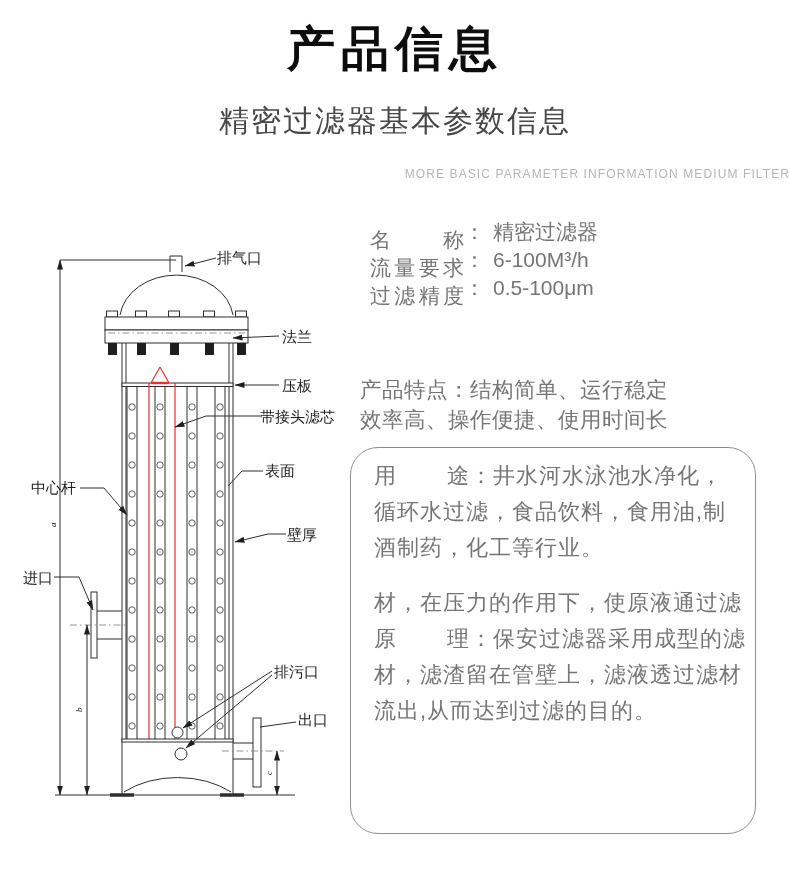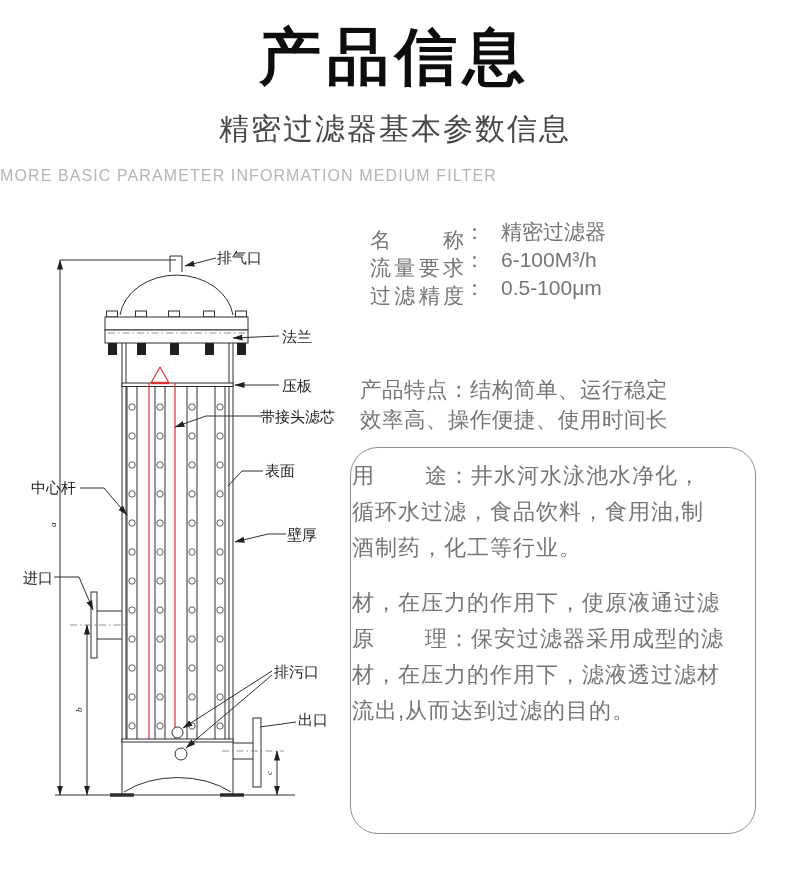--- a/index.html
+++ b/index.html
@@ -1,34 +1,34 @@
 <!DOCTYPE html>
 <html><head>
 <meta charset="utf-8">
 <style>
   html,body{margin:0;padding:0;background:#fff;}
   .page{position:relative;width:790px;height:876px;background:#ffffff;overflow:hidden;
         font-family:"Liberation Sans","DejaVu Sans",sans-serif;}
   
   .title{position:absolute;top:22px;left:0;width:100%;text-align:center;
-         font-size:62px;line-height:1.12;font-weight:900;color:#0d0d0d;letter-spacing:6px;margin:0;}
-  .subtitle{position:absolute;top:109px;left:0;width:100%;text-align:center;
+         font-size:48px;line-height:1.12;font-weight:900;color:#0d0d0d;letter-spacing:6px;margin:0;}
+  .subtitle{position:absolute;top:101px;left:0;width:100%;text-align:center;
             font-size:30px;font-weight:500;color:#474747;letter-spacing:2px;margin:0;}
-  .subtitle-en{position:absolute;top:167px;left:0;width:100%;text-align:left;
-               font-size:16px;color:#b5b5b5;letter-spacing:1.1px;}
+  .subtitle-en{position:absolute;top:167px;left:0;width:100%;text-align:right;
+               font-size:12px;color:#b5b5b5;letter-spacing:1.1px;}
   
   .specs{position:absolute;left:370px;top:218px;color:#757575;font-size:21px;}
   .spec-row{height:28px;line-height:28px;white-space:nowrap;}
   .spec-label{display:inline-block;width:94px;text-align:justify;text-align-last:justify;vertical-align:top;margin-top:8px;}
-  .spec-value{margin-left:16px;}
+  .spec-value{margin-left:8px;}
   .features{position:absolute;left:360px;top:375px;color:#757575;font-size:21.5px;
             line-height:30px;letter-spacing:0.5px;white-space:nowrap;}
   .info-box{position:absolute;left:350px;top:447px;width:406px;height:387px;
             border:1px solid #8f8f8f;border-radius:28px;box-sizing:border-box;
-            padding:10px 1px;color:#757575;font-size:22px;letter-spacing:1px;}
+            padding:10px 23px;color:#757575;font-size:22px;letter-spacing:1px;}
   .box-line{line-height:36px;white-space:nowrap;}
   .box-para2{margin-top:19px;}
   .jlabel{display:inline-block;width:96px;text-align:justify;text-align-last:justify;vertical-align:top;}
   
   .diagram{position:absolute;left:20px;top:225px;}
   .diagram .ln{stroke:#2e2e2e;stroke-width:1;fill:none;}
   .diagram .thk{stroke:#2e2e2e;stroke-width:3.5;fill:none;}
   .diagram .dash{stroke:#7a7a7a;stroke-width:0.8;fill:none;stroke-dasharray:7 3 1.5 3;}
   .diagram .red{stroke:#e23333;stroke-width:1.2;fill:none;}
   .diagram .redthk{stroke:#e23333;stroke-width:2.4;fill:none;}
@@ -221,18 +221,18 @@
 
   <div class="info-box">
     <div>
       <div class="box-line"><span class="jlabel">用途</span><span>：井水河水泳池水净化，</span></div>
       <div class="box-line">循环水过滤，食品饮料，食用油,制</div>
       <div class="box-line">酒制药，化工等行业。</div>
     </div>
     <div class="box-para2">
       <div class="box-line">材，在压力的作用下，使原液通过滤</div>
       <div class="box-line"><span class="jlabel">原理</span><span>：保安过滤器采用成型的滤</span></div>
-      <div class="box-line">材，在压力的作用下，滤液透过滤材</div>
+      <div class="box-line">材，滤渣留在管壁上，滤液透过滤材</div>
       <div class="box-line">流出,从而达到过滤的目的。</div>
     </div>
   </div>
 
 </div>
 
 </body></html>

